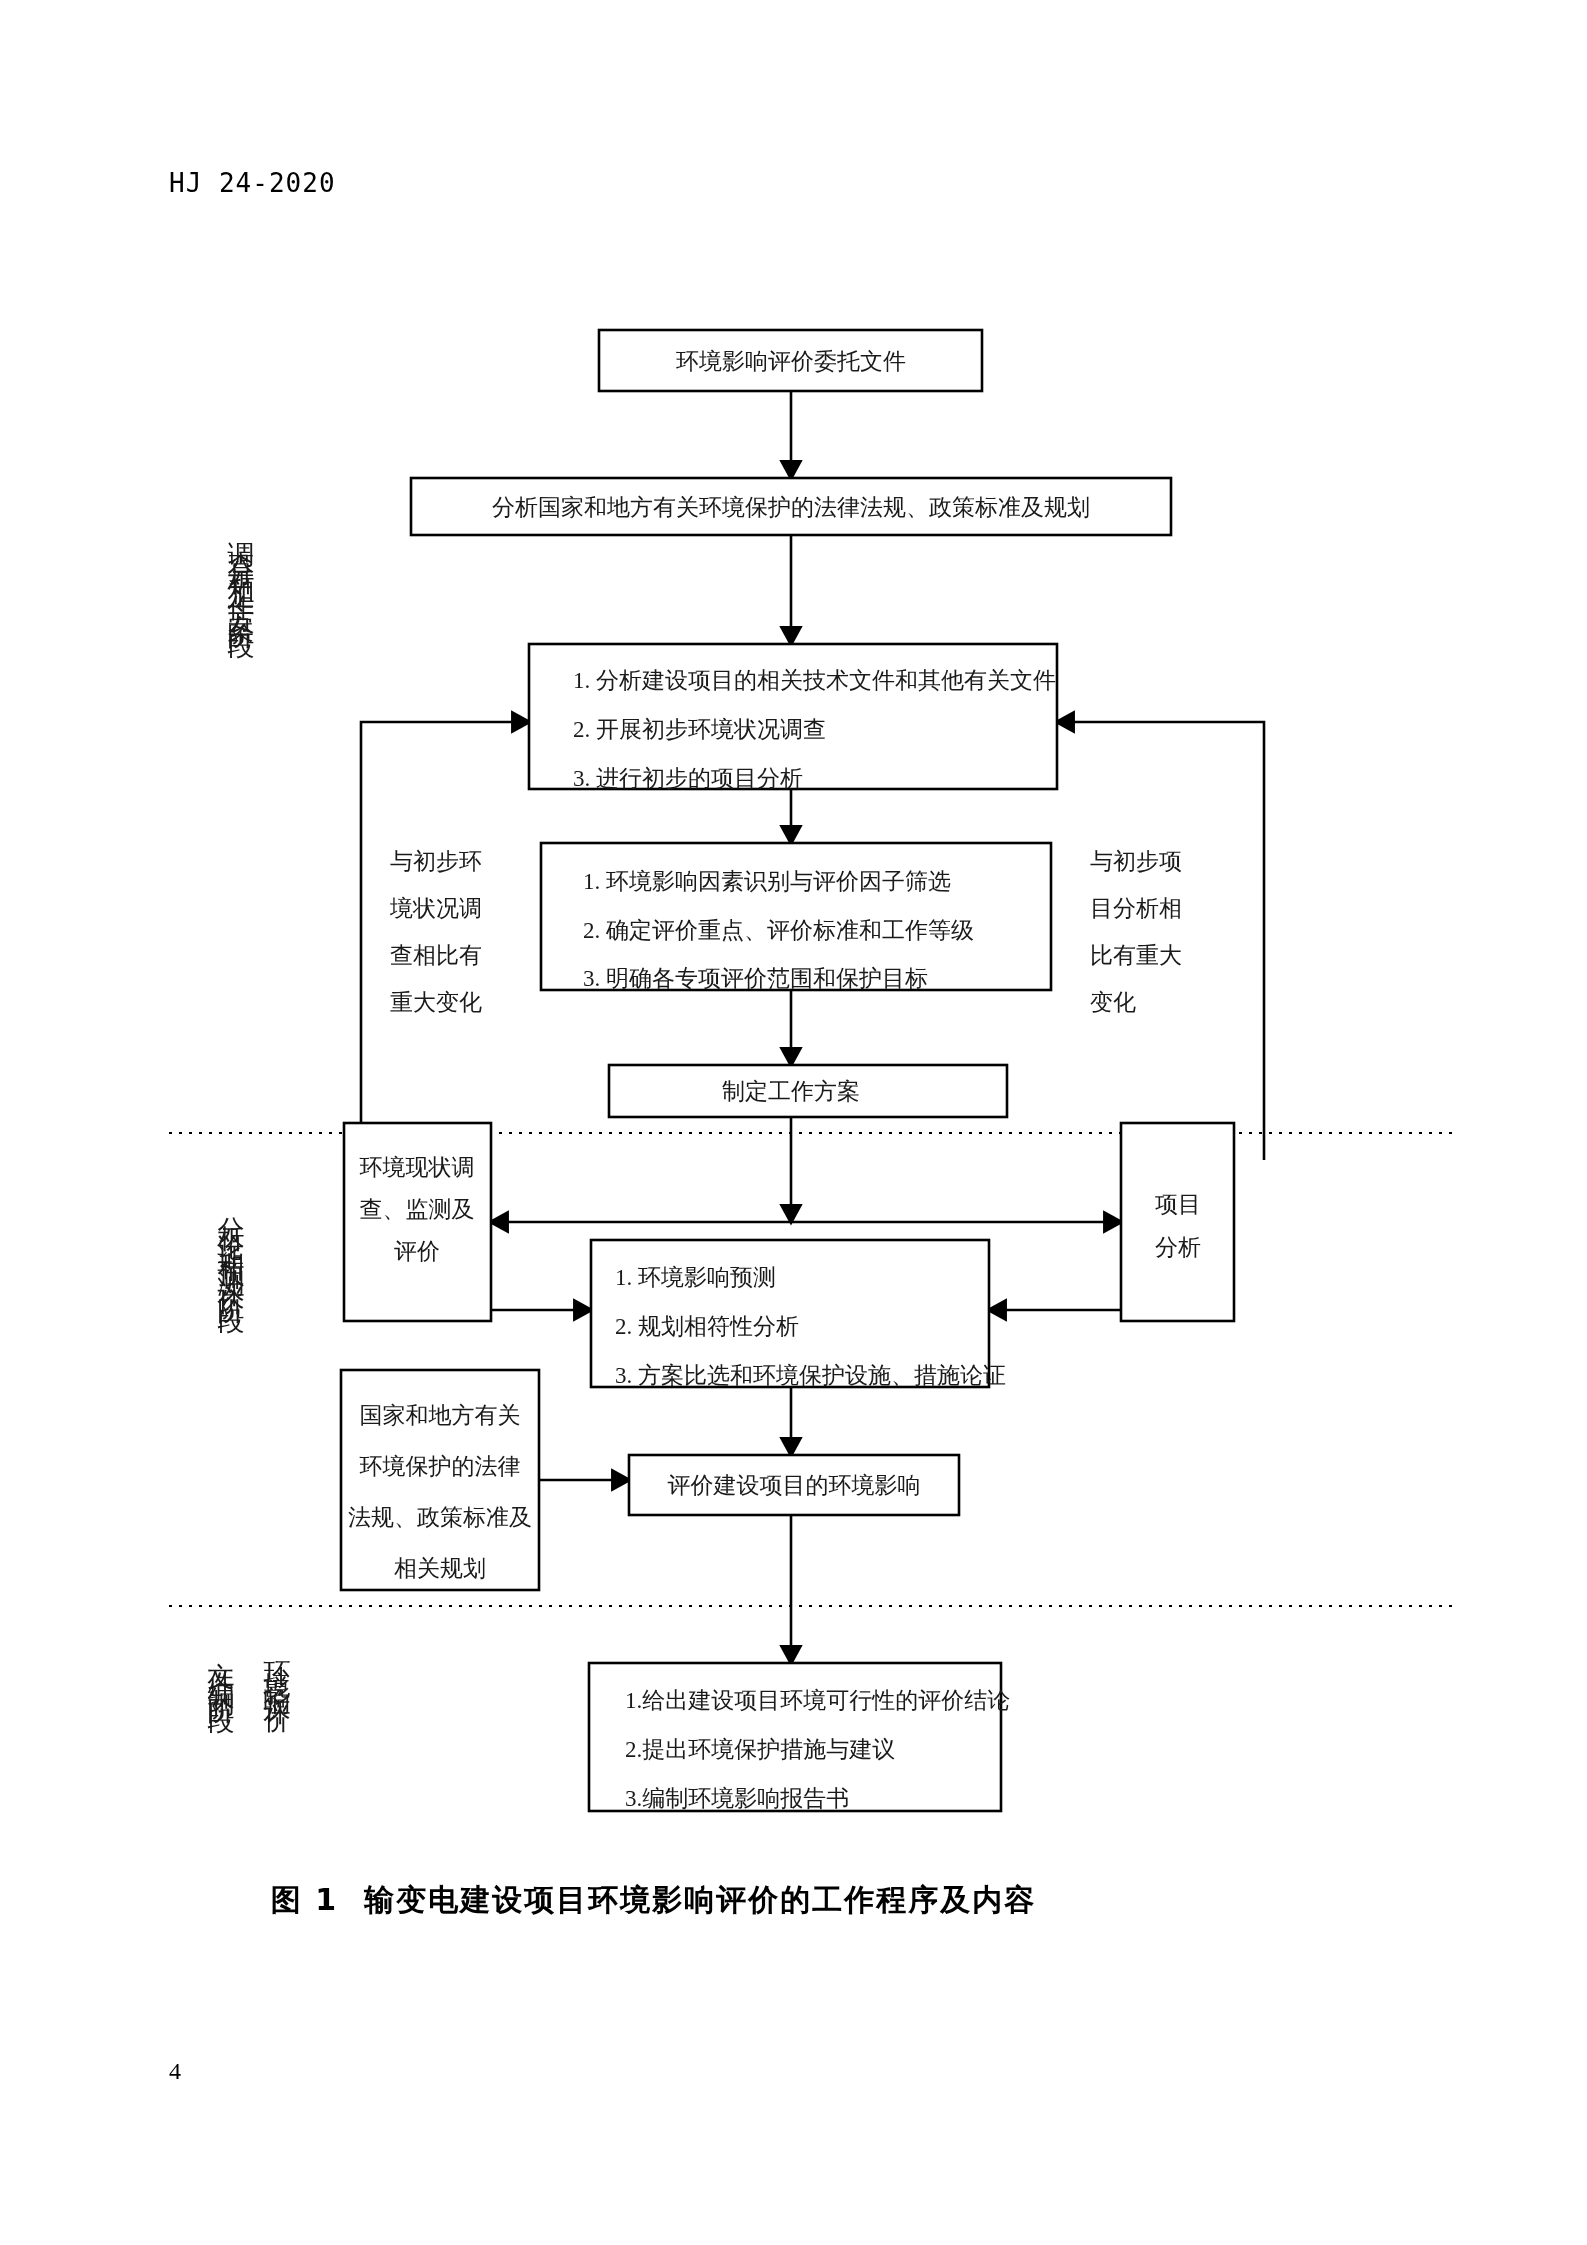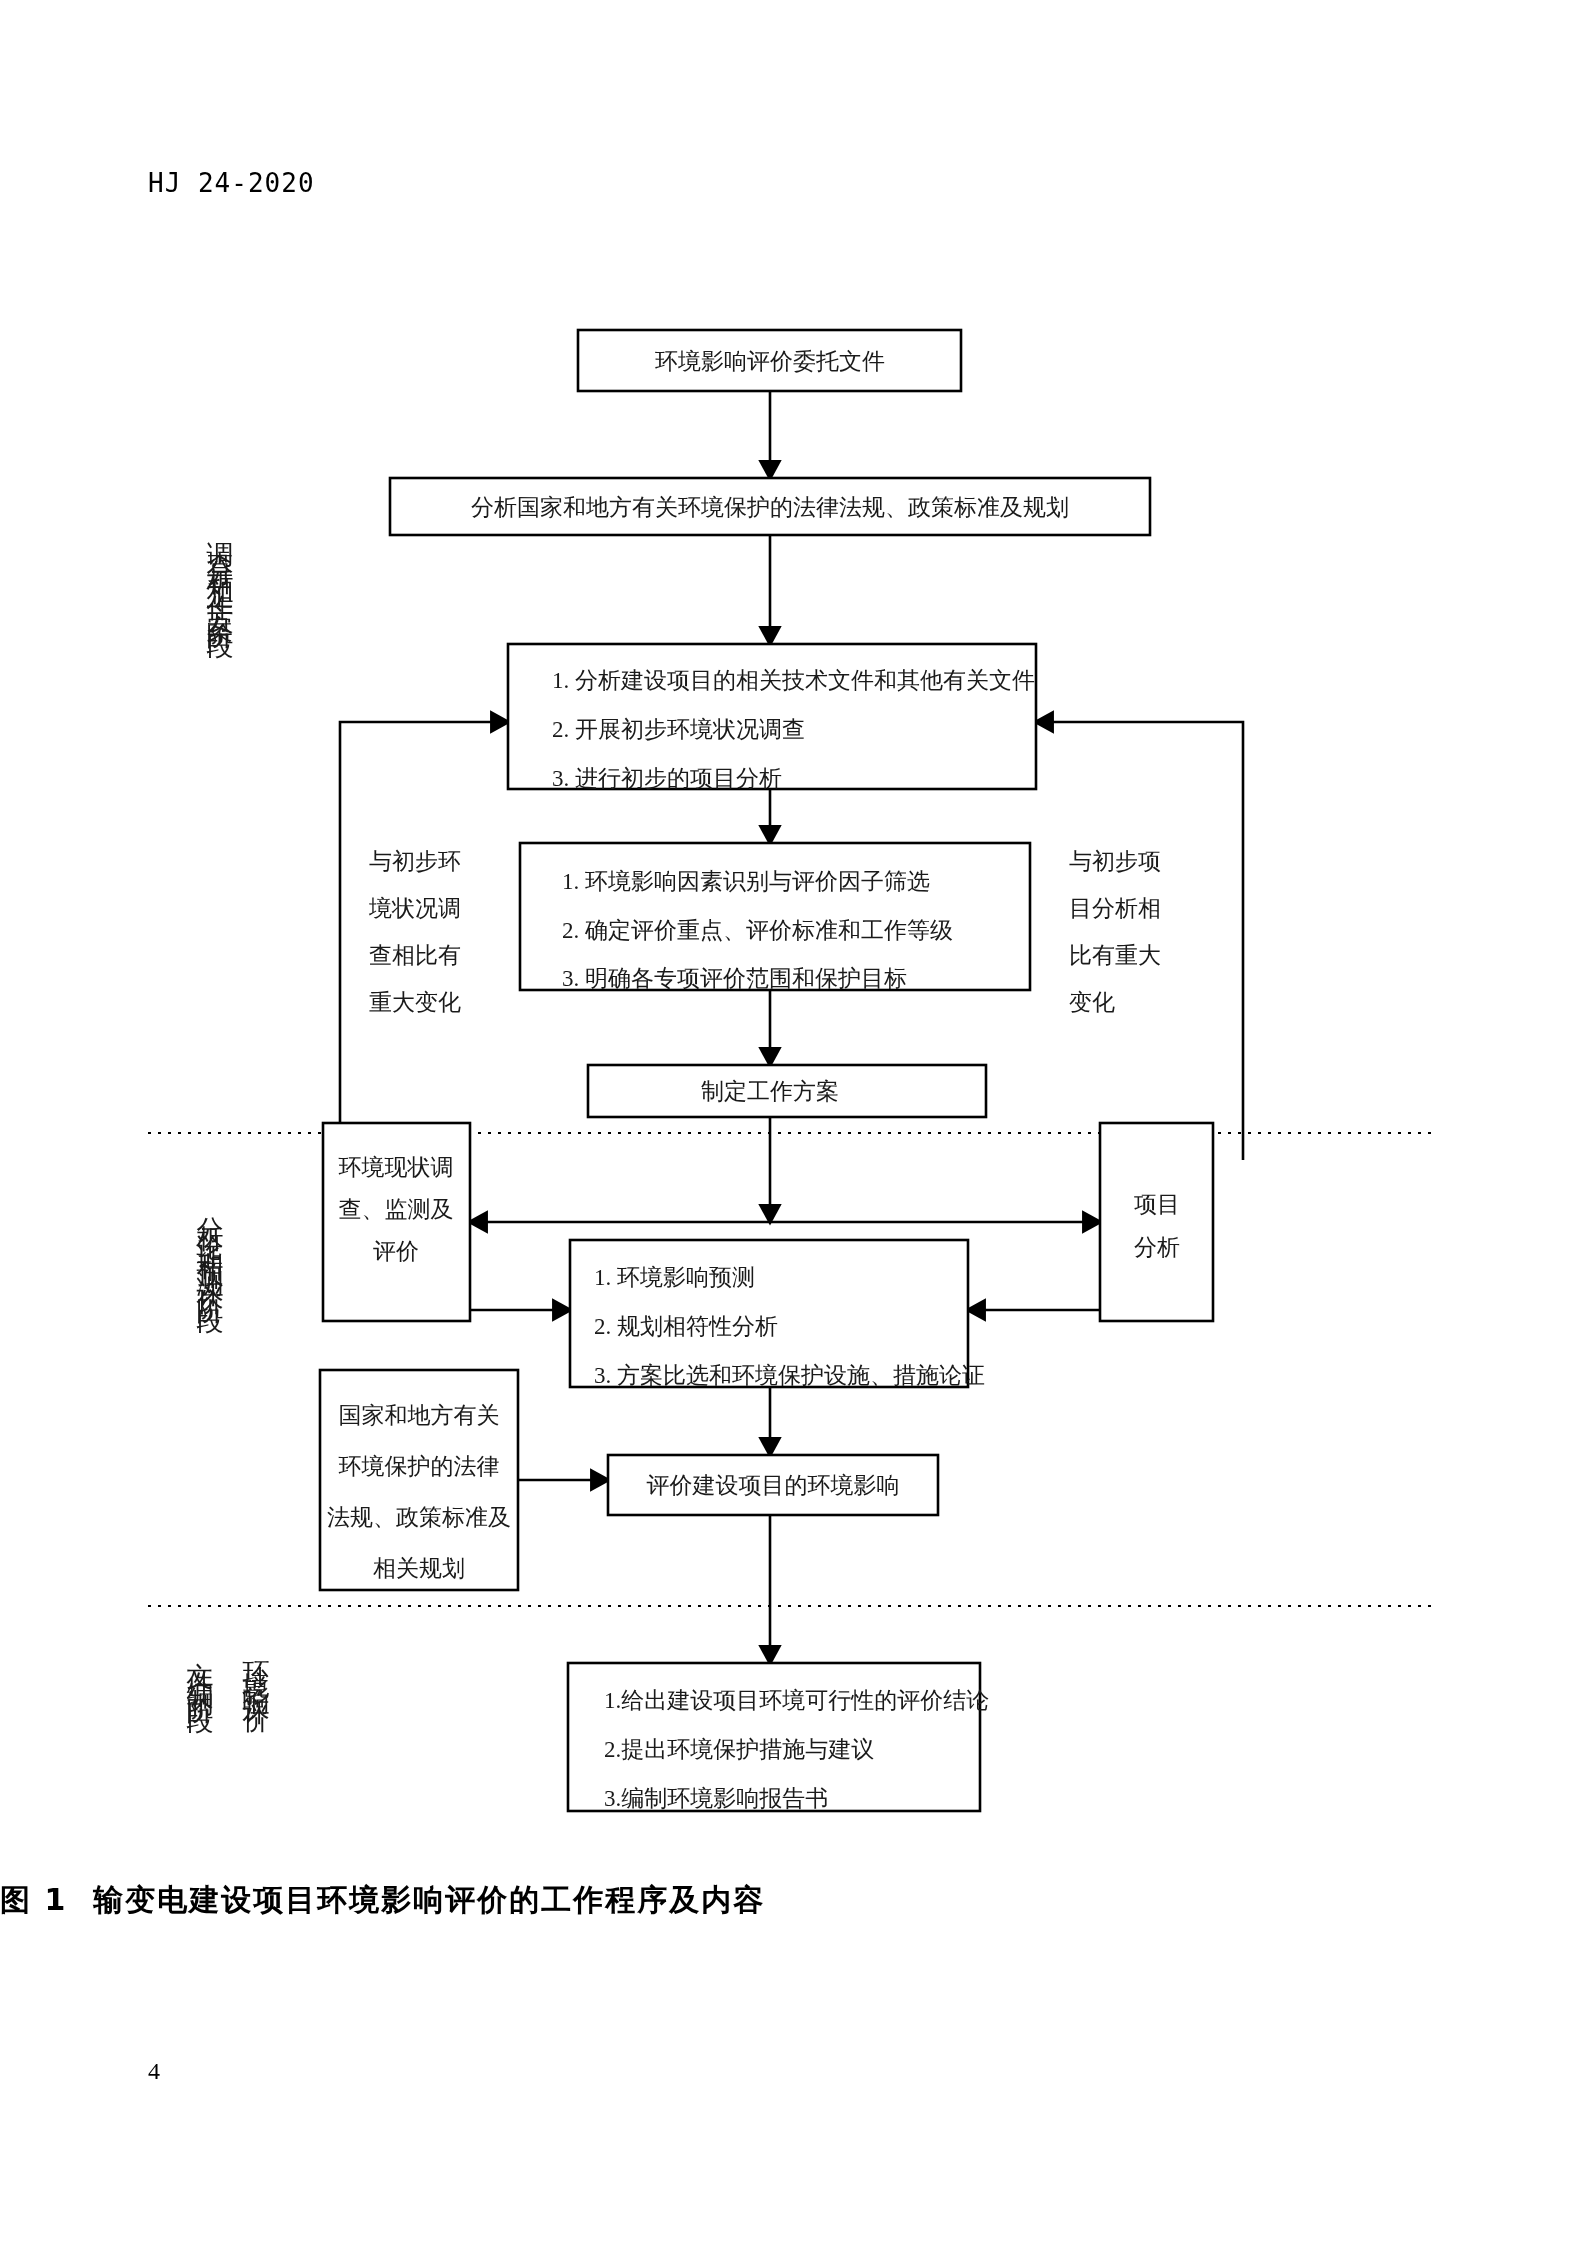--- a/index.html
+++ b/index.html
@@ -13,20 +13,21 @@
     position: relative;
     font-family: "Liberation Serif", "DejaVu Serif", serif;
     color: #1a1a1a;
     overflow: hidden;
   }
   .page {
     position: absolute;
     inset: 0;
     width: 1265px;
     height: 2245px;
+    margin-left: 21px;
   }
   .doc-header {
     position: absolute;
     left: 148px;
     top: 168px;
     font-family: "DejaVu Sans Mono", "Liberation Mono", monospace;
     font-size: 26px;
     letter-spacing: 1px;
     color: #000;
     white-space: nowrap;
@@ -37,20 +38,21 @@
     top: 2058px;
     font-family: "Liberation Serif", serif;
     font-size: 24px;
     color: #000;
   }
   .figure-caption {
     position: absolute;
     left: 0;
     right: 0;
     top: 1880px;
+    text-align: center;
     font-family: "DejaVu Sans", "Liberation Sans", sans-serif;
     font-weight: bold;
     font-size: 30px;
     letter-spacing: 2px;
     color: #000;
   }
   .figure-caption .cap-num { margin-right: 26px; }
 
   svg.flow {
     position: absolute;

